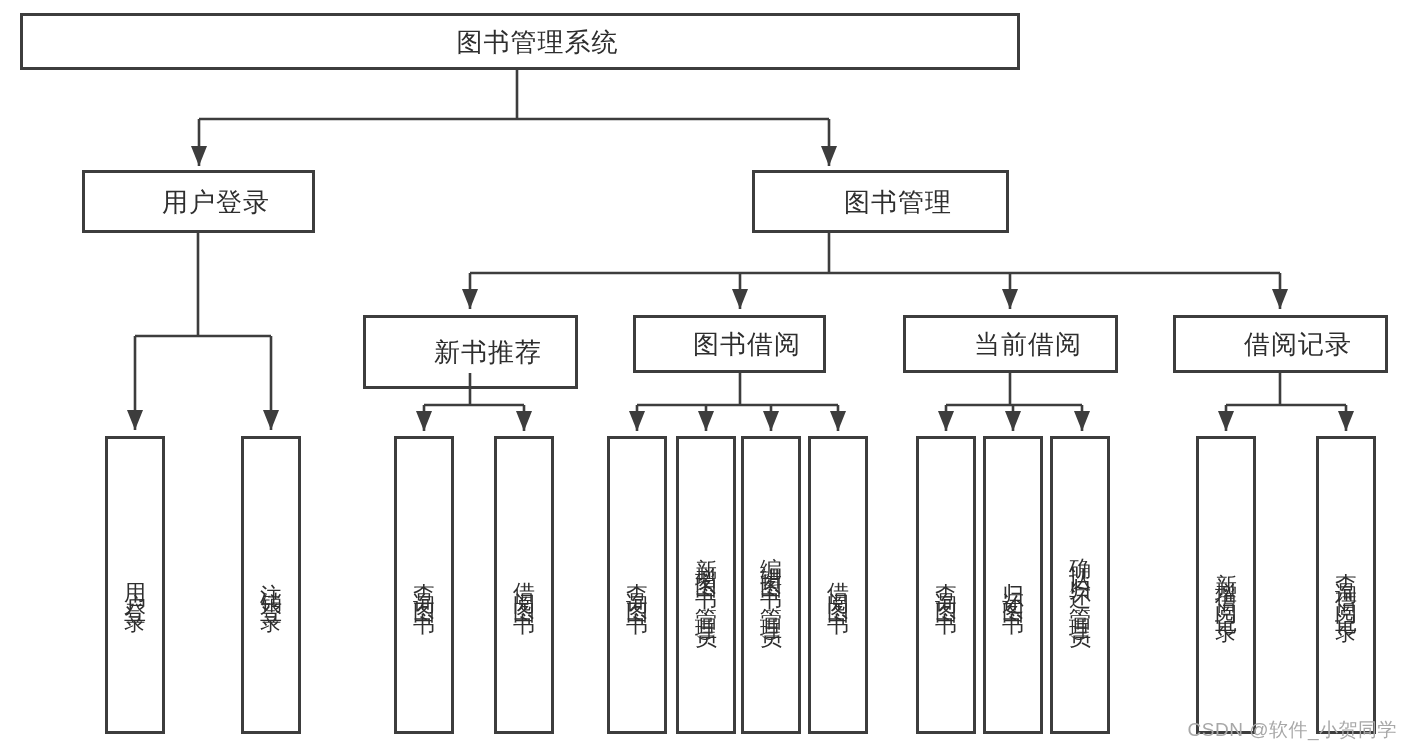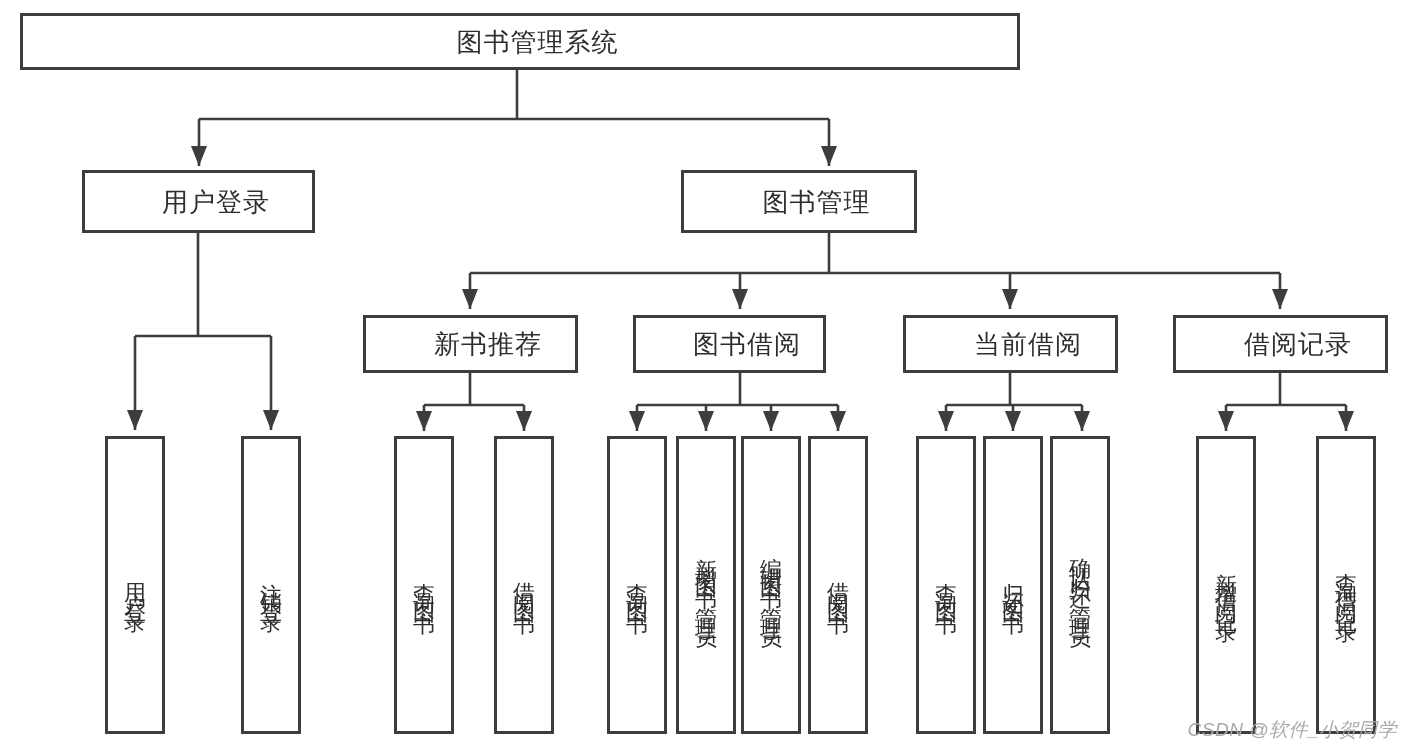--- a/index.html
+++ b/index.html
@@ -57,21 +57,20 @@
   }
   .watermark{
     position:absolute;
     right:8px;
     bottom:4px;
     z-index:3;
     font-size:19px;
     color:var(--watermark);
     white-space:nowrap;
     letter-spacing:0.5px;
-    font-style:italic;
   }
 </style>
 </head>
 <body>
 
 <div class="canvas">
 
   <div class="watermark">CSDN @软件_小贺同学</div>
 
   <svg class="connector-svg" width="1405" height="747" viewBox="0 0 1405 747">
@@ -110,23 +109,23 @@
     <line x1="946" y1="405" x2="946" y2="431" marker-end="url(#arw)"></line>
     <line x1="1013" y1="405" x2="1013" y2="431" marker-end="url(#arw)"></line>
     <line x1="1082" y1="405" x2="1082" y2="431" marker-end="url(#arw)"></line>
     <line x1="1226" y1="405" x2="1226" y2="431" marker-end="url(#arw)"></line>
     <line x1="1346" y1="405" x2="1346" y2="431" marker-end="url(#arw)"></line>
   </svg>
 
   <div class="node h" style="left:20px;top:13px;width:1000px;height:57px">图书管理系统</div>
 
   <div class="node h" style="left:82px;top:170px;width:233px;height:63px">用户登录</div>
-  <div class="node h" style="left:681px;top:170px;width:236px;height:63px">图书管理</div>
+  <div class="node h" style="left:752px;top:170px;width:257px;height:63px">图书管理</div>
 
-  <div class="node h" style="left:363px;top:315px;width:215px;height:58px">新书推荐</div>
+  <div class="node h" style="left:363px;top:315px;width:215px;height:74px">新书推荐</div>
   <div class="node h" style="left:633px;top:315px;width:193px;height:58px">图书借阅</div>
   <div class="node h" style="left:1173px;top:315px;width:215px;height:58px">借阅记录</div>
   <div class="node h" style="left:903px;top:315px;width:215px;height:58px">当前借阅</div>
 
   <div class="node v" style="left:105px;top:436px;width:60px;height:298px">用户登录</div>
   <div class="node v" style="left:241px;top:436px;width:60px;height:298px">注销登录</div>
 
   <div class="node v" style="left:394px;top:436px;width:60px;height:298px">查询图书</div>
   <div class="node v" style="left:494px;top:436px;width:60px;height:298px">借阅图书</div>
 

